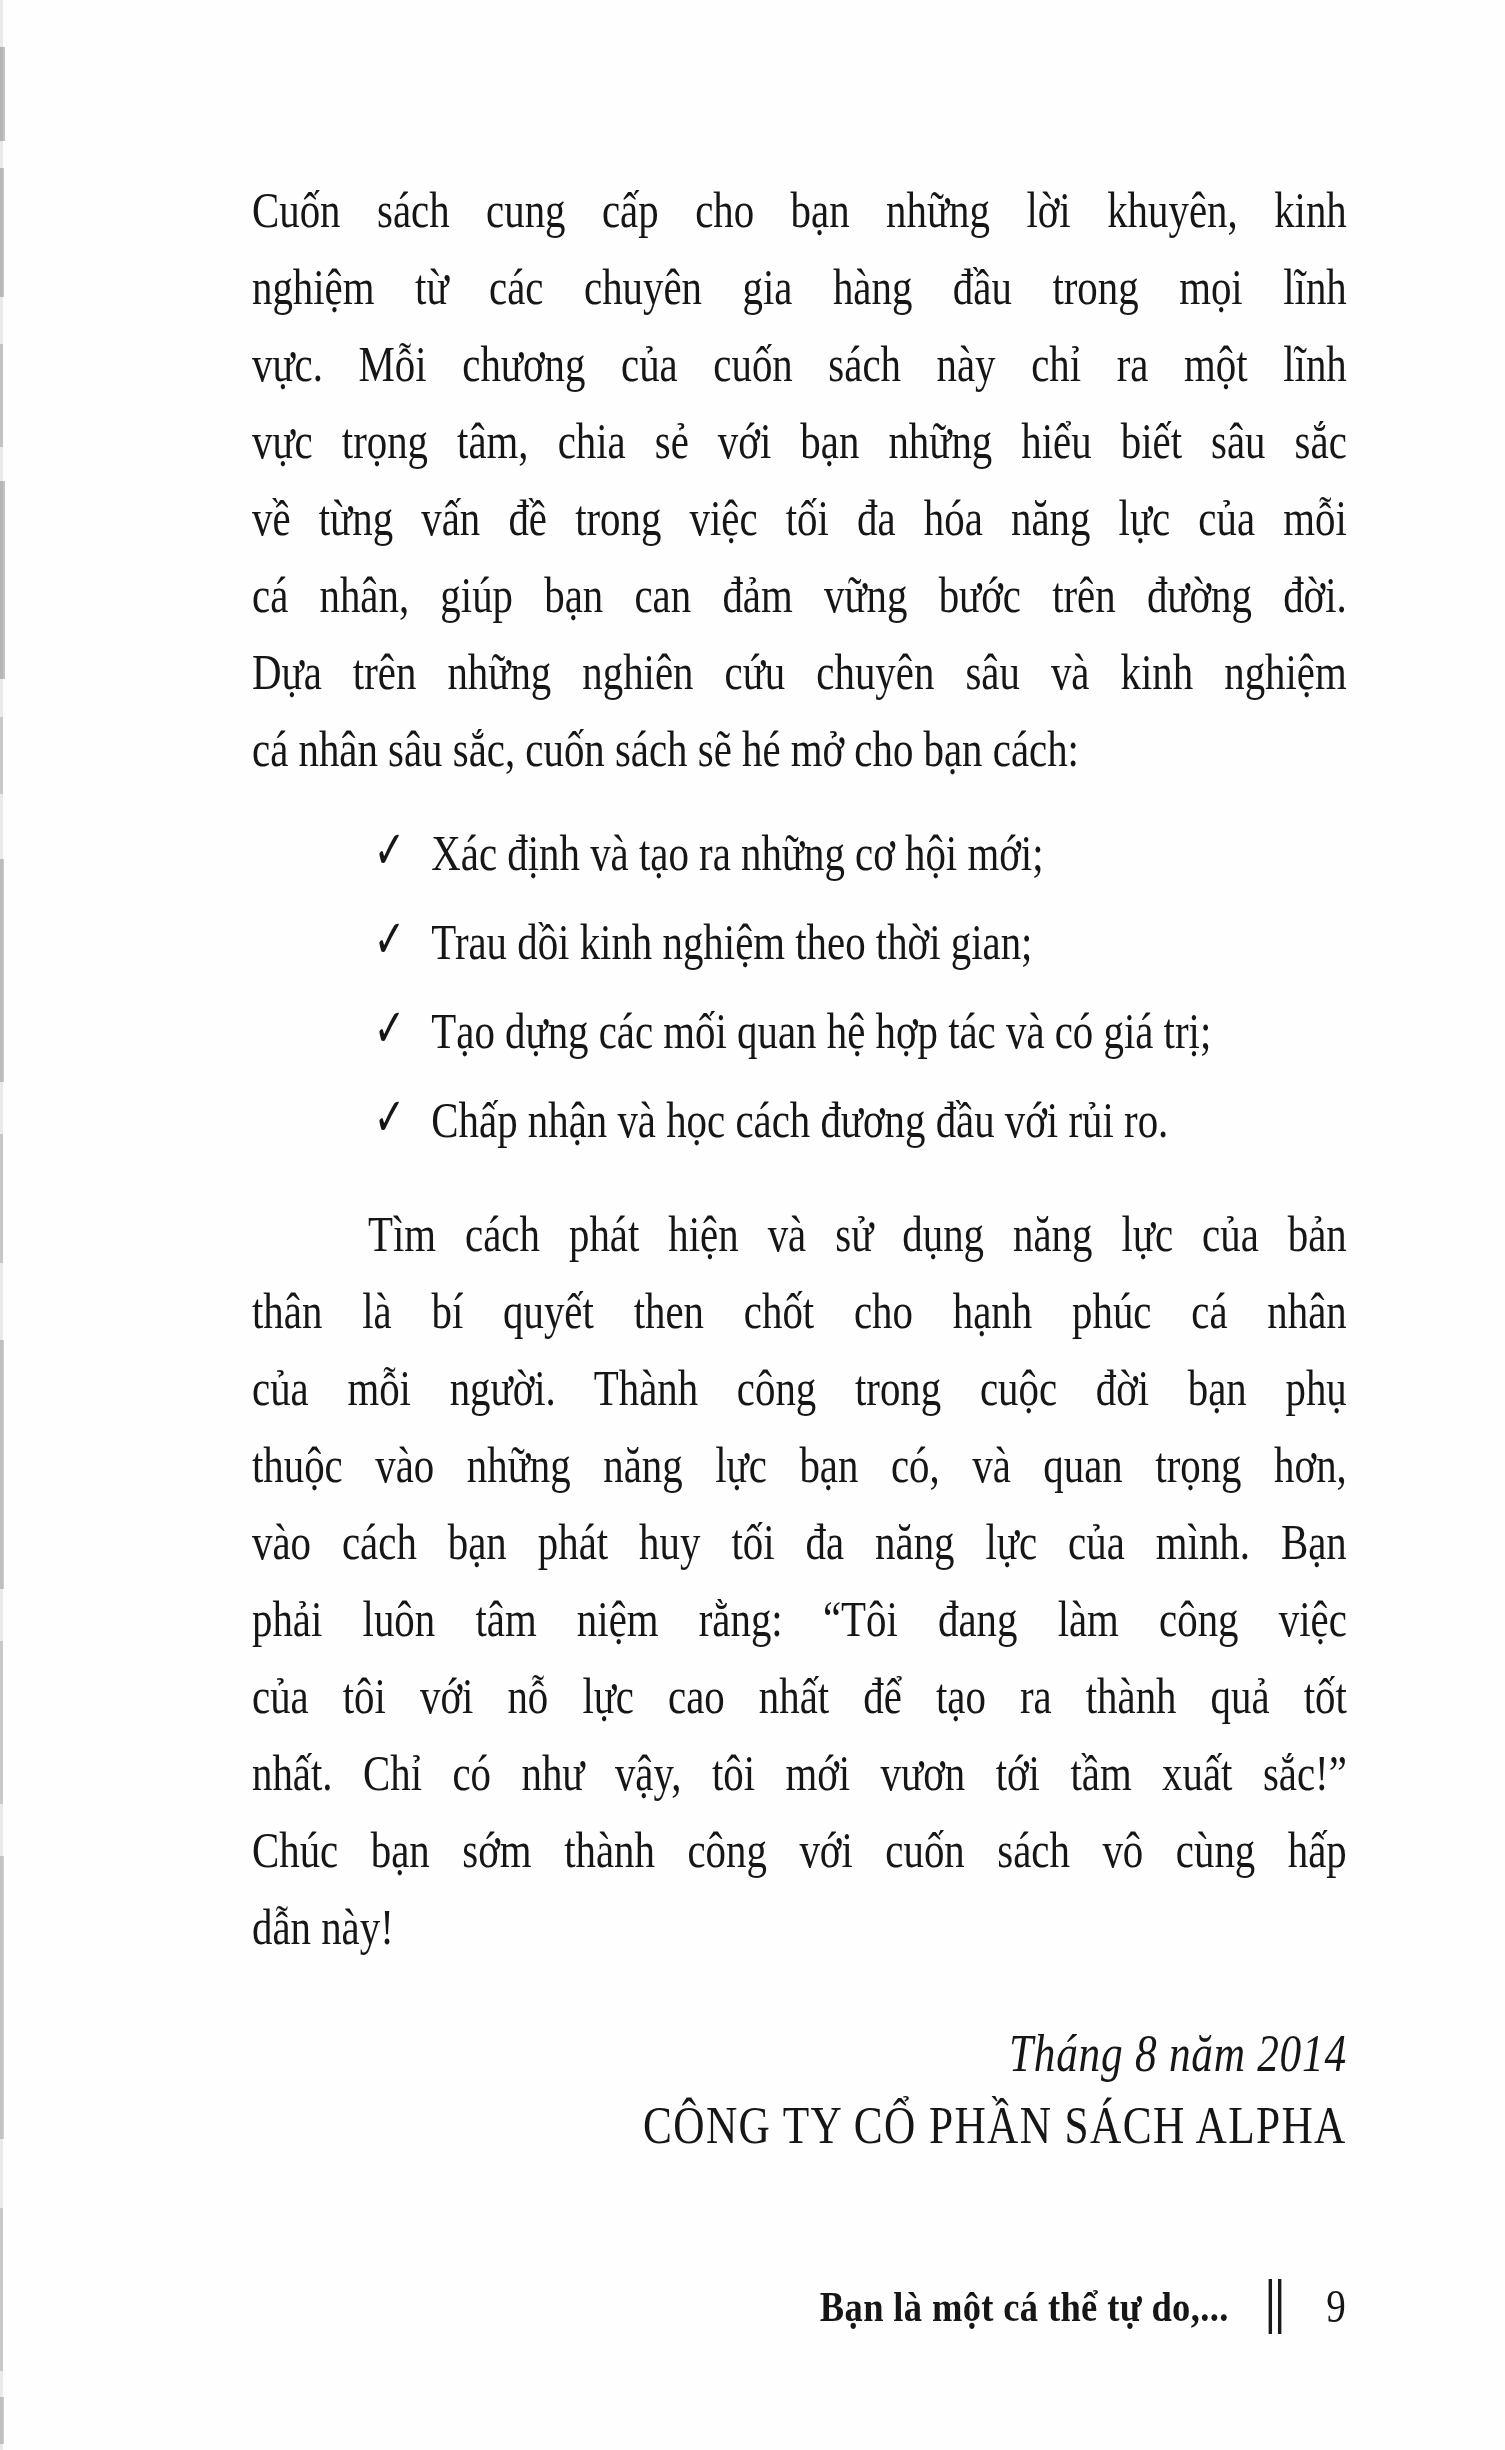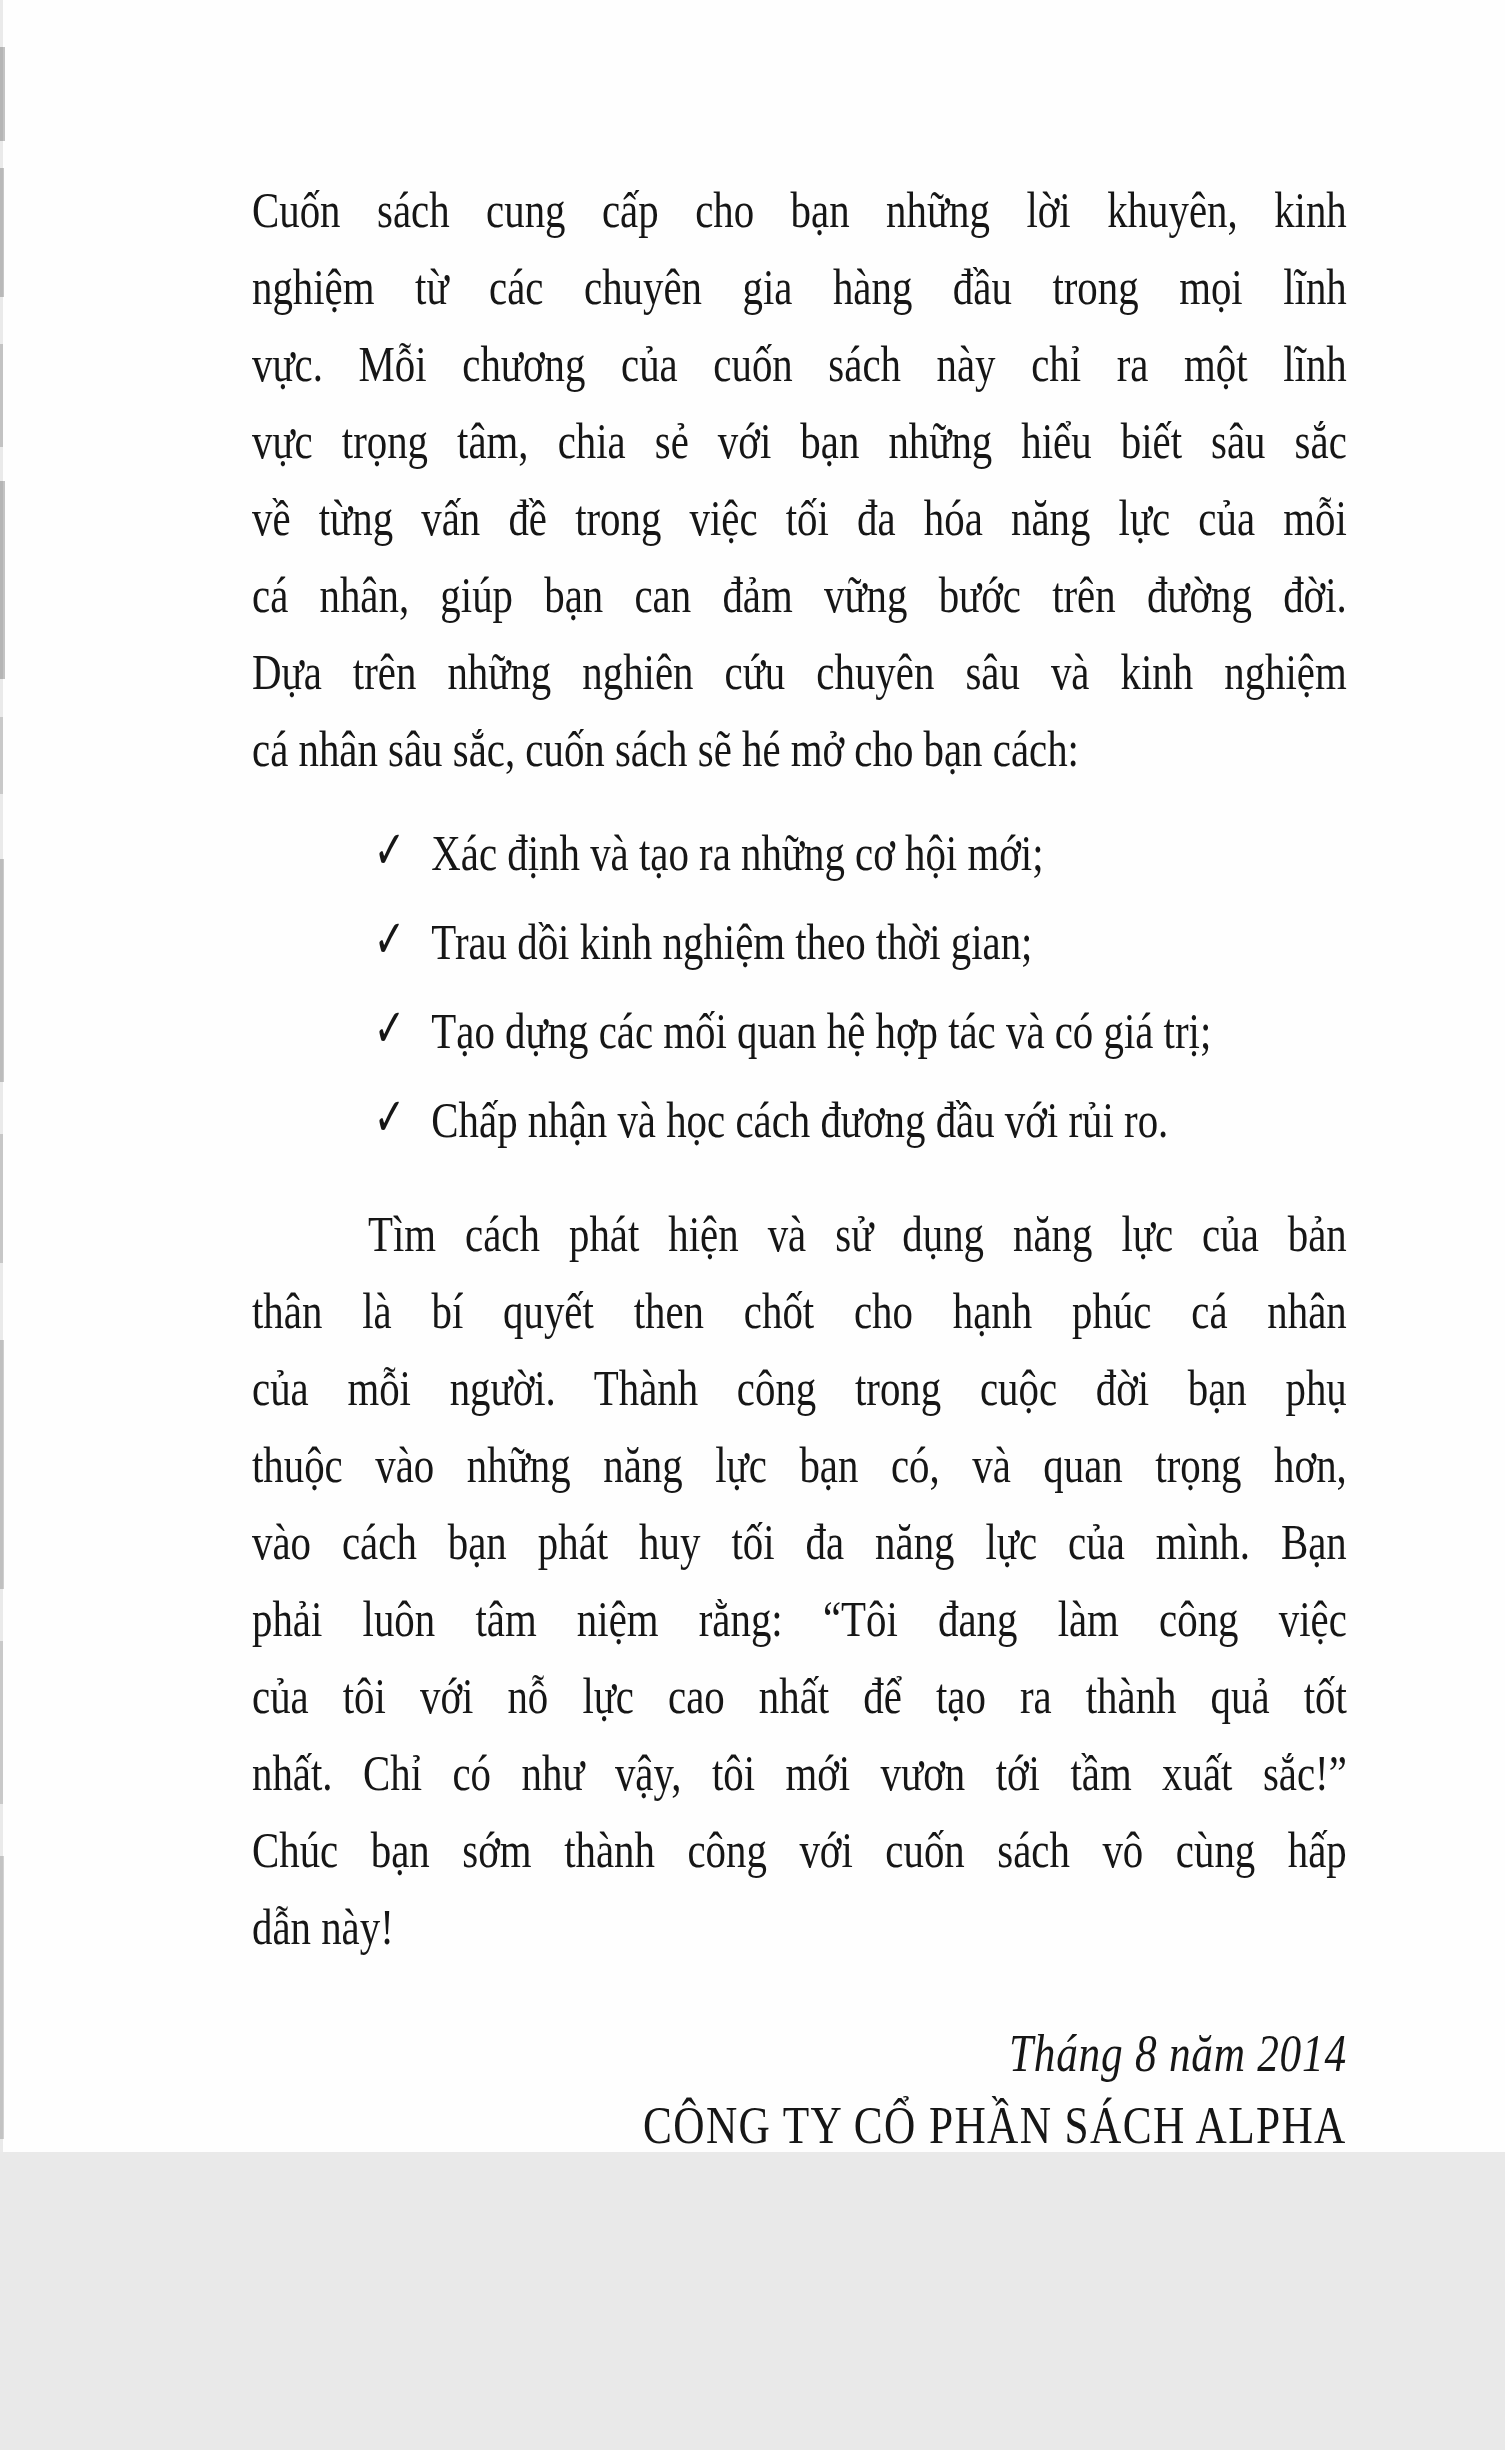--- a/index.html
+++ b/index.html
@@ -1,18 +1,18 @@
 <!DOCTYPE html>
 <html style="font-size:13.7px"><head>
 <meta charset="utf-8">
 <style>
   html,body{margin:0;padding:0;background:#e9e9e9;}
   .page{
     position:relative;
-    width:1505px;height:2152px;
+    width:1505px;height:2450px;
     background:#fefefe;
     overflow:hidden;
     font-family:"Liberation Serif","DejaVu Serif",serif;
     color:#161616;
   }
   
   .edge{position:absolute;left:0;top:0;width:8.6px;height:100%;}
   .edge .base{position:absolute;left:0;top:0;width:2.6px;height:100%;background:rgba(0,0,0,.08);}
   .edge .m{position:absolute;left:0;background:#3a3a3a;}
 

